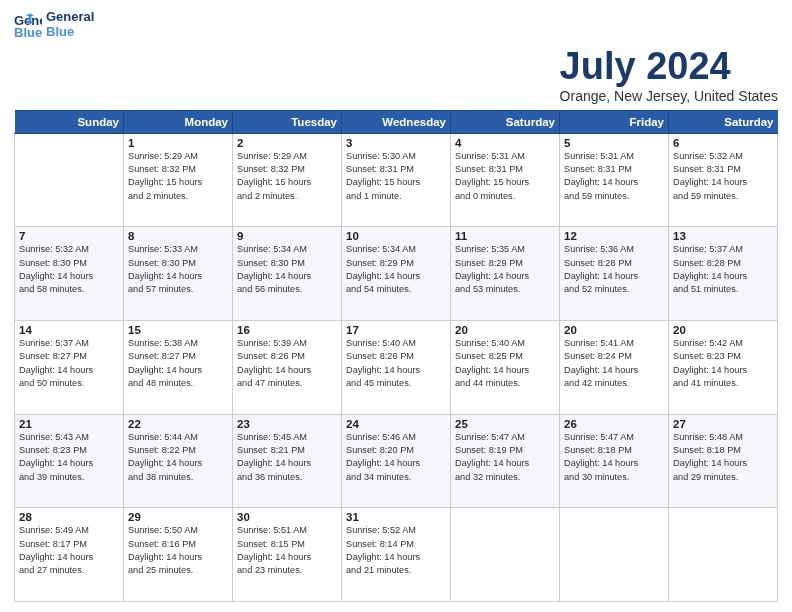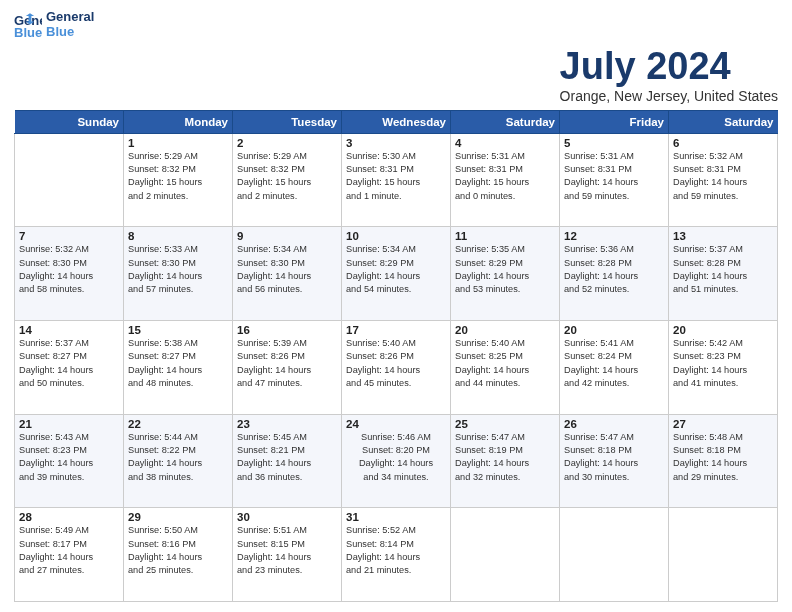--- a/index.html
+++ b/index.html
@@ -290,21 +290,21 @@
           </td>
           <td>
             <span class="day-num">23</span>
             <div class="day-info" style="white-space: pre-line;">Sunrise: 5:45 AM
 Sunset: 8:21 PM
 Daylight: 14 hours
 and 36 minutes.</div>
           </td>
           <td>
             <span class="day-num">24</span>
-            <div class="day-info" style="white-space: pre-line; text-align: center;">Sunrise: 5:46 AM
+            <div class="day-info" style="white-space: pre-line;">Sunrise: 5:46 AM
 Sunset: 8:20 PM
 Daylight: 14 hours
 and 34 minutes.</div>
           </td>
           <td>
             <span class="day-num">25</span>
             <div class="day-info" style="white-space: pre-line;">Sunrise: 5:47 AM
 Sunset: 8:19 PM
 Daylight: 14 hours
 and 32 minutes.</div>

